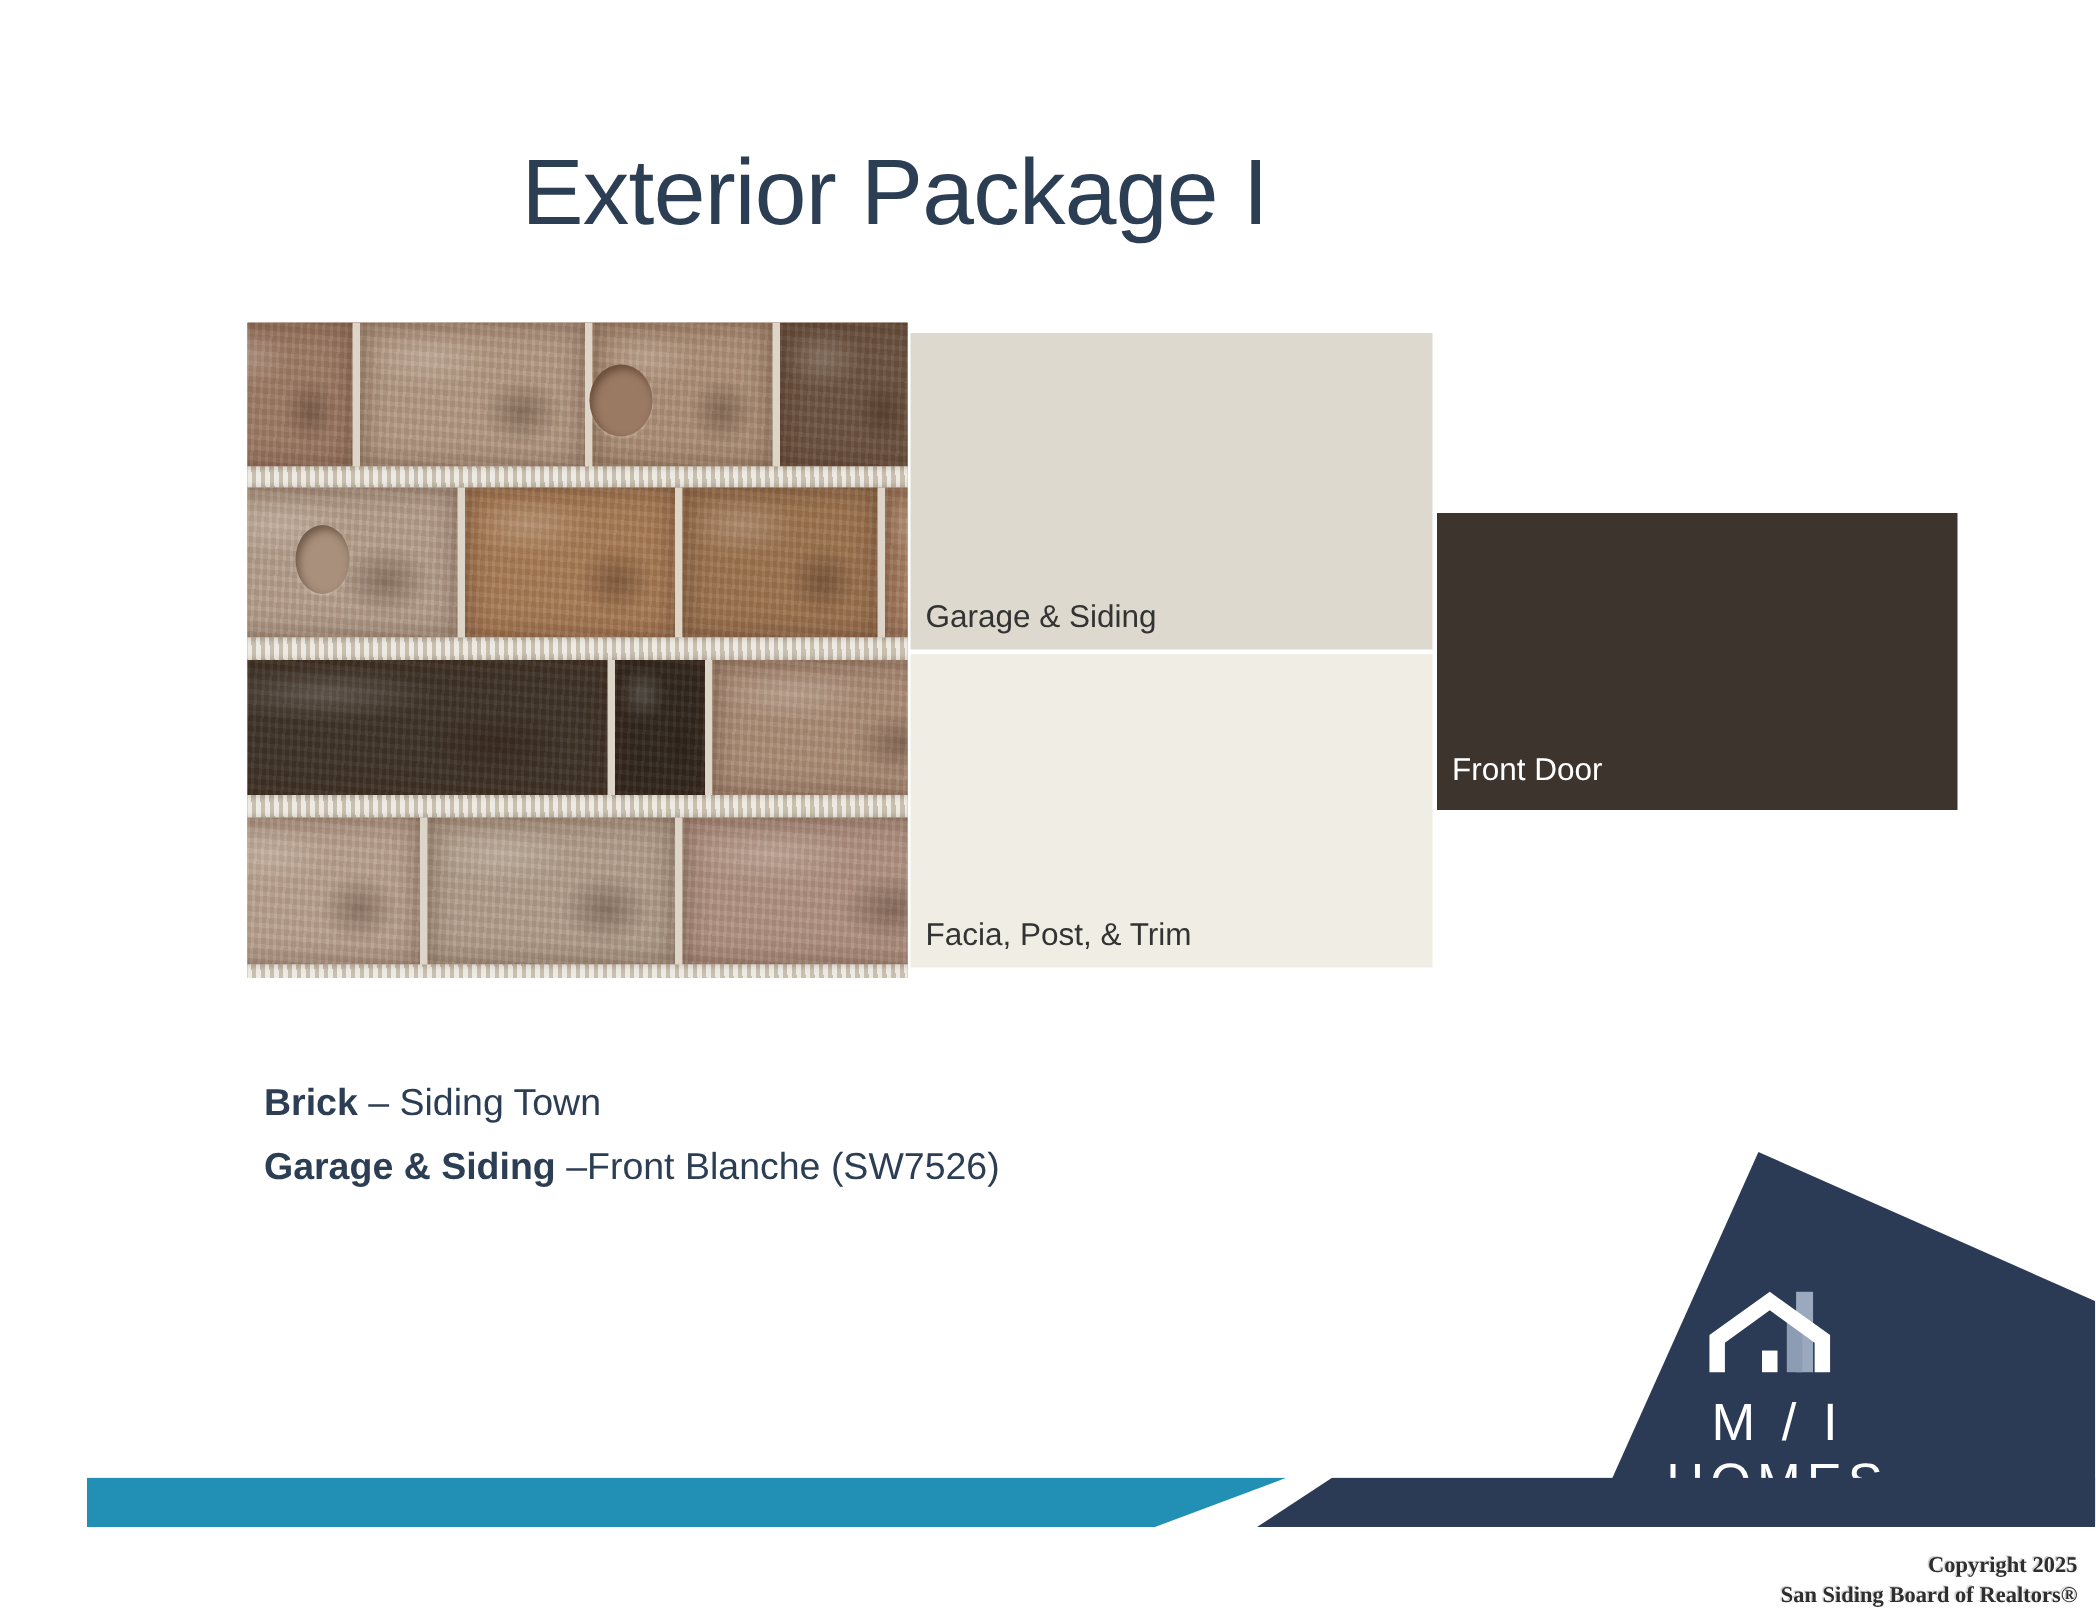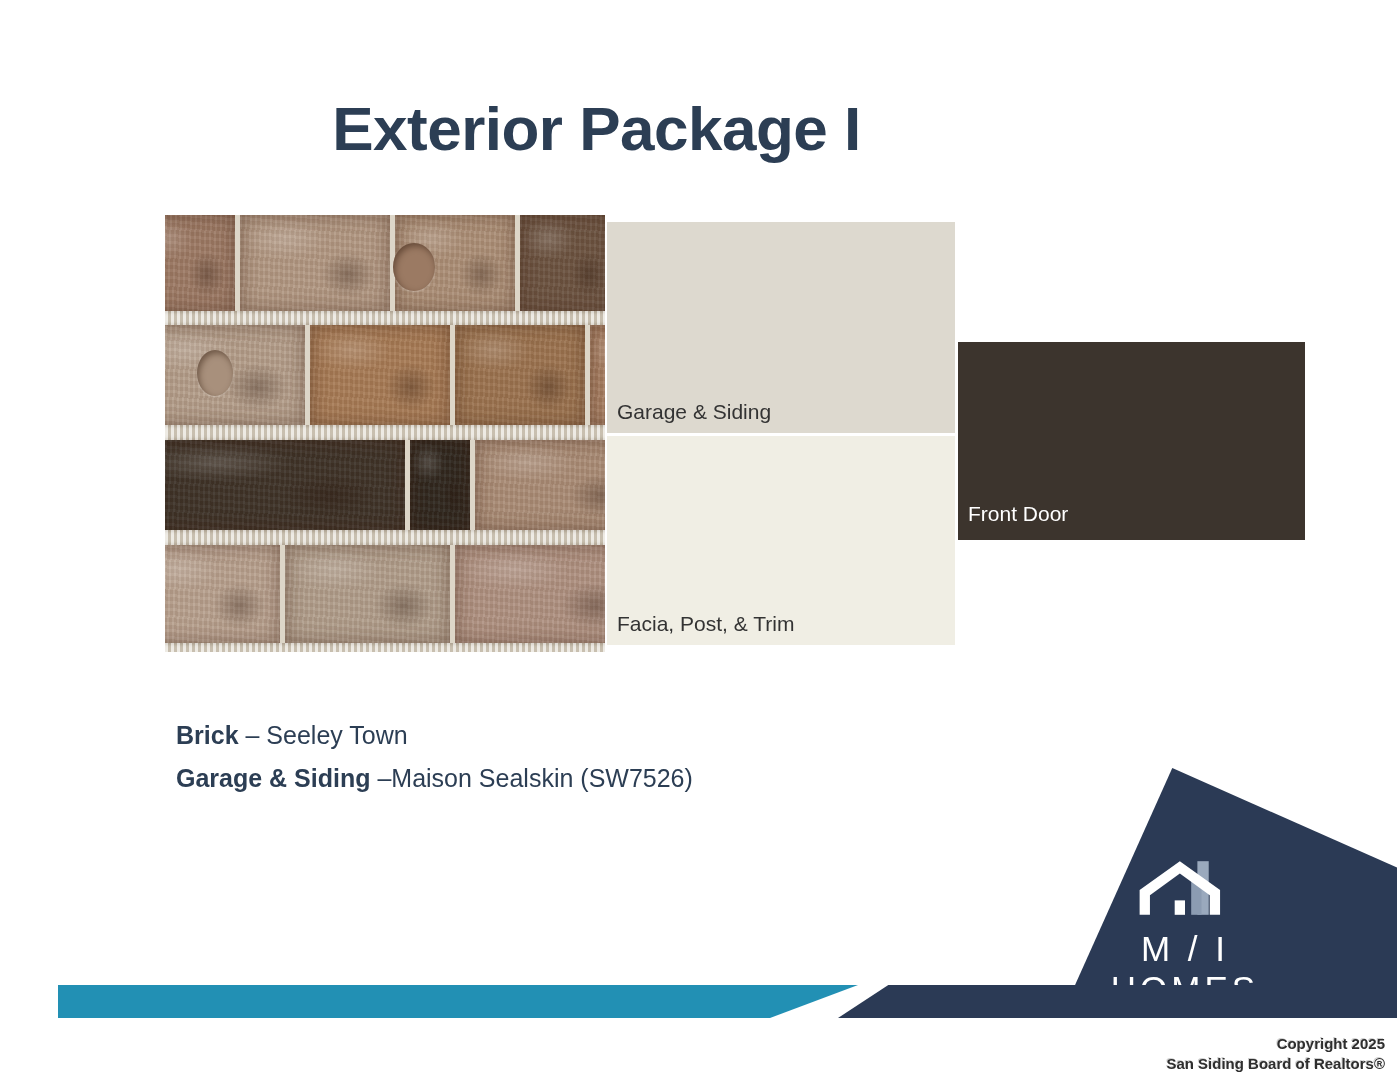--- a/index.html
+++ b/index.html
@@ -16,21 +16,21 @@
   }
 
   
   #slide-title {
     position: absolute;
     left: 0;
     top: 96px;
     width: 1193px;
     text-align: center;
     font-size: 62px;
-    font-weight: bold;
+    font-weight: normal;
     letter-spacing: -0.5px;
     color: #2c3e54;
     line-height: 1.05;
   }
 
   
   #brick-photo {
     position: absolute;
     left: 165px;
     top: 215px;
@@ -170,21 +170,21 @@
   #copyright {
     position: absolute;
     right: 12px;
     bottom: 6px;
     text-align: right;
     font-size: 15px;
     font-weight: bold;
     line-height: 1.35;
     color: #2e2e2e;
     text-shadow: 1px 1px 0 #ffffff, -1px -1px 0 #cfcfcf;
-    font-family: Liberation Sans, sans-serif;
+    font-family: Liberation Serif, serif;
   }
 </style>
 </head>
 <body>
 
 <div id="slide-title">Exterior Package I</div>
 
 <div id="brick-photo">
 
   <div class="brick-course" style="top:0px; height:96px;">
@@ -229,24 +229,24 @@
 <div class="swatch" id="swatch-facia" style="background:#F0EEE4;">
   <span class="swatch-label" style="color:#333333;">Facia, Post, &amp; Trim</span>
 </div>
 
 <div class="swatch" id="swatch-front-door" style="background:#3C342D;">
   <span class="swatch-label" style="color:#FFFFFF; bottom:14px;">Front Door</span>
 </div>
 
 <div id="legend">
   <div class="legend-row">
-    <span class="legend-key">Brick</span><span class="legend-val"> – Seeley Town</span>
+    <span class="legend-key">Brick</span><span class="legend-val"> – Siding Town</span>
   </div>
   <div class="legend-row">
-    <span class="legend-key">Garage &amp; Siding</span><span class="legend-val"> –Maison Sealskin (SW7526)</span>
+    <span class="legend-key">Garage &amp; Siding</span><span class="legend-val"> –Front Blanche (SW7526)</span>
   </div>
 </div>
 
 <div id="navy-shape"></div>
 
 <div id="logo">
   <svg id="logo-house" viewBox="0 0 120 64">
     <rect x="72" y="6" width="11" height="52" fill="#9aa9bd"></rect>
     <rect x="66" y="22" width="10" height="36" fill="#8c9cb2"></rect>
     <path d="M55 6 L16 34 L16 58 L26 58 L26 39 L55 18 L84 39 L84 58 L94 58 L94 34 Z" fill="#ffffff"></path>

